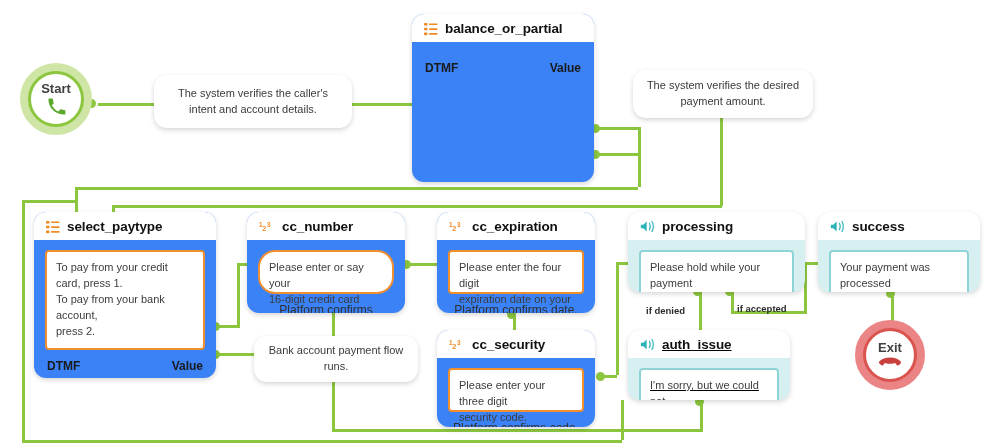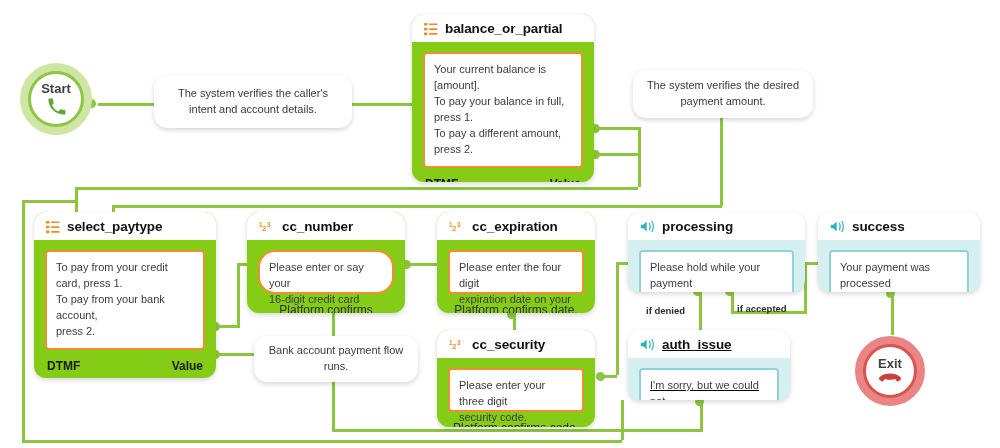--- a/index.html
+++ b/index.html
@@ -26,21 +26,21 @@
   .card{position:absolute;border-radius:12px;box-sizing:border-box;
         box-shadow:0 2px 5px rgba(0,0,0,.16);overflow:hidden;}
   .card .hdr{display:flex;align-items:center;gap:7px;background:#ffffff;
              padding:7px 12px 6px 12px;}
   .card .hdr .ttl{font-size:13.5px;font-weight:bold;color:#111;letter-spacing:-.1px;}
   .card .body{padding:10px 11px 11px 11px;}
   .prompt{background:#ffffff;border-radius:4px;padding:8px 9px;font-size:11px;
           line-height:1.45;color:#3c3c3c;box-sizing:border-box;}
   .subnote{text-align:center;font-size:12px;color:#2f2f2f;padding-top:9px;}
 
-  .card.orange{background:#84cc16;}
+  .card.orange{background:#3b82f6;}
   .card.orange .prompt{border:2px solid #ef8f2f;}
   .card.teal{background:#d6eff0;}
   .card.teal .prompt{border:2px solid #8ed3d6;}
   .card.teal .hdr .ttl{color:#111;}
 
   
   .cols{display:flex;justify-content:space-between;padding:9px 2px 5px 2px;
         font-size:12px;font-weight:bold;color:#1a1a1a;}
   .rowset{display:flex;flex-direction:column;gap:7px;}
   .row{display:flex;justify-content:space-between;gap:10px;}
@@ -129,21 +129,21 @@
   <div class="terminal start-node" style="left:20px;top:63px;">
     <div class="inner-ring"></div>
     <div class="tlabel">Start</div>
     <span class="ico">
       <svg width="19" height="19" viewBox="0 0 24 24">
           <path fill="#5aa82e" d="M6.6 10.8c1.7 3.4 4.2 5.9 7.6 7.6l2.5-2.5c.3-.3.8-.4 1.2-.3 1.3.4 2.7.7 4.1.7.7 0 1.2.5 1.2 1.2V21c0 .7-.5 1.2-1.2 1.2C10.4 22.2 1.8 13.6 1.8 3.2 1.8 2.5 2.3 2 3 2h3.5c.7 0 1.2.5 1.2 1.2 0 1.4.2 2.8.7 4.1.1.4 0 .9-.3 1.2l-2.5 2.3z"></path>
         </svg>
     </span>
   </div>
 
-  <div class="terminal exit-node" style="left:855px;top:336px;">
+  <div class="terminal exit-node" style="left:855px;top:320px;">
     <div class="inner-ring"></div>
     <div class="tlabel">Exit</div>
     <span class="ico">
       <svg width="22" height="14" viewBox="0 0 28 14">
           <path fill="#c9413e" d="M14 0C8.2 0 3.1 1.9.6 4.8c-.8.9-.8 2.3.1 3.1l2 1.8c.8.7 2 .6 2.7-.2l1.6-1.9c.3-.4.9-.6 1.4-.4 1.8.5 3.7.8 5.6.8s3.8-.3 5.6-.8c.5-.2 1.1 0 1.4.4l1.6 1.9c.7.8 1.9.9 2.7.2l2-1.8c.9-.8.9-2.2.1-3.1C24.9 1.9 19.8 0 14 0z"></path>
         </svg>
     </span>
   </div>
 
   <div class="note" style="left:154px;top:75px;width:198px;height:53px;">The system verifies the caller's intent and account details.</div>
@@ -158,23 +158,20 @@
           <rect x="5.6" y="1.6" width="10" height="1.9" rx=".9" fill="#f08a24"></rect>
           <rect x="0" y="6.5" width="4" height="3" rx="1" fill="#f08a24"></rect>
           <rect x="5.6" y="7.1" width="10" height="1.9" rx=".9" fill="#f08a24"></rect>
           <rect x="0" y="12" width="4" height="3" rx="1" fill="#f08a24"></rect>
           <rect x="5.6" y="12.6" width="10" height="1.9" rx=".9" fill="#f08a24"></rect>
         </svg>
       </span>
       <span class="ttl">balance_or_partial</span>
     </div>
     <div class="body">
-      <div class="prompt" style="white-space:pre-line;">Your current balance is [amount].
-To pay your balance in full, press 1.
-To pay a different amount, press 2.</div>
       <div class="cols">
         <span>DTMF</span>
         <span>Value</span>
       </div>
 
     </div>
   </div>
 
   <div class="card orange" style="left:34px;top:212px;width:182px;height:166px;">
     <div class="hdr">

